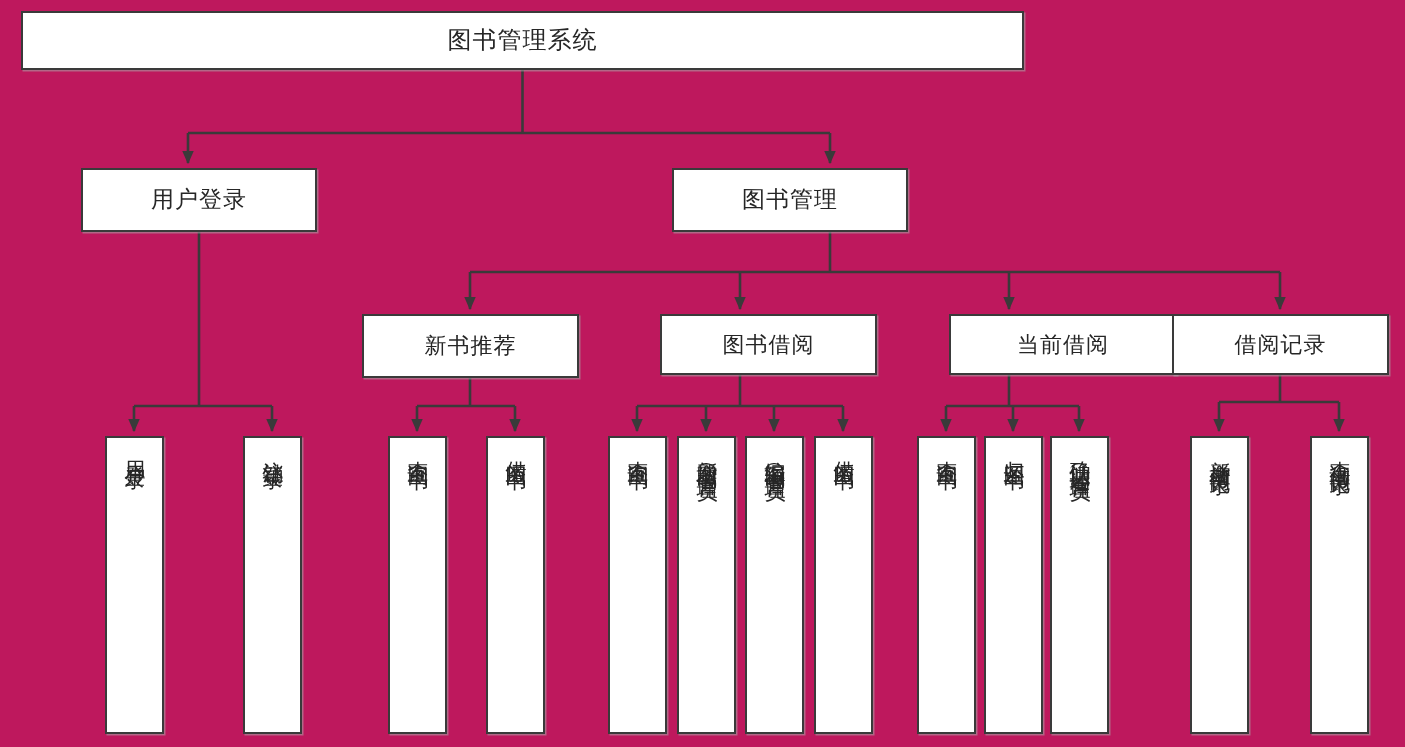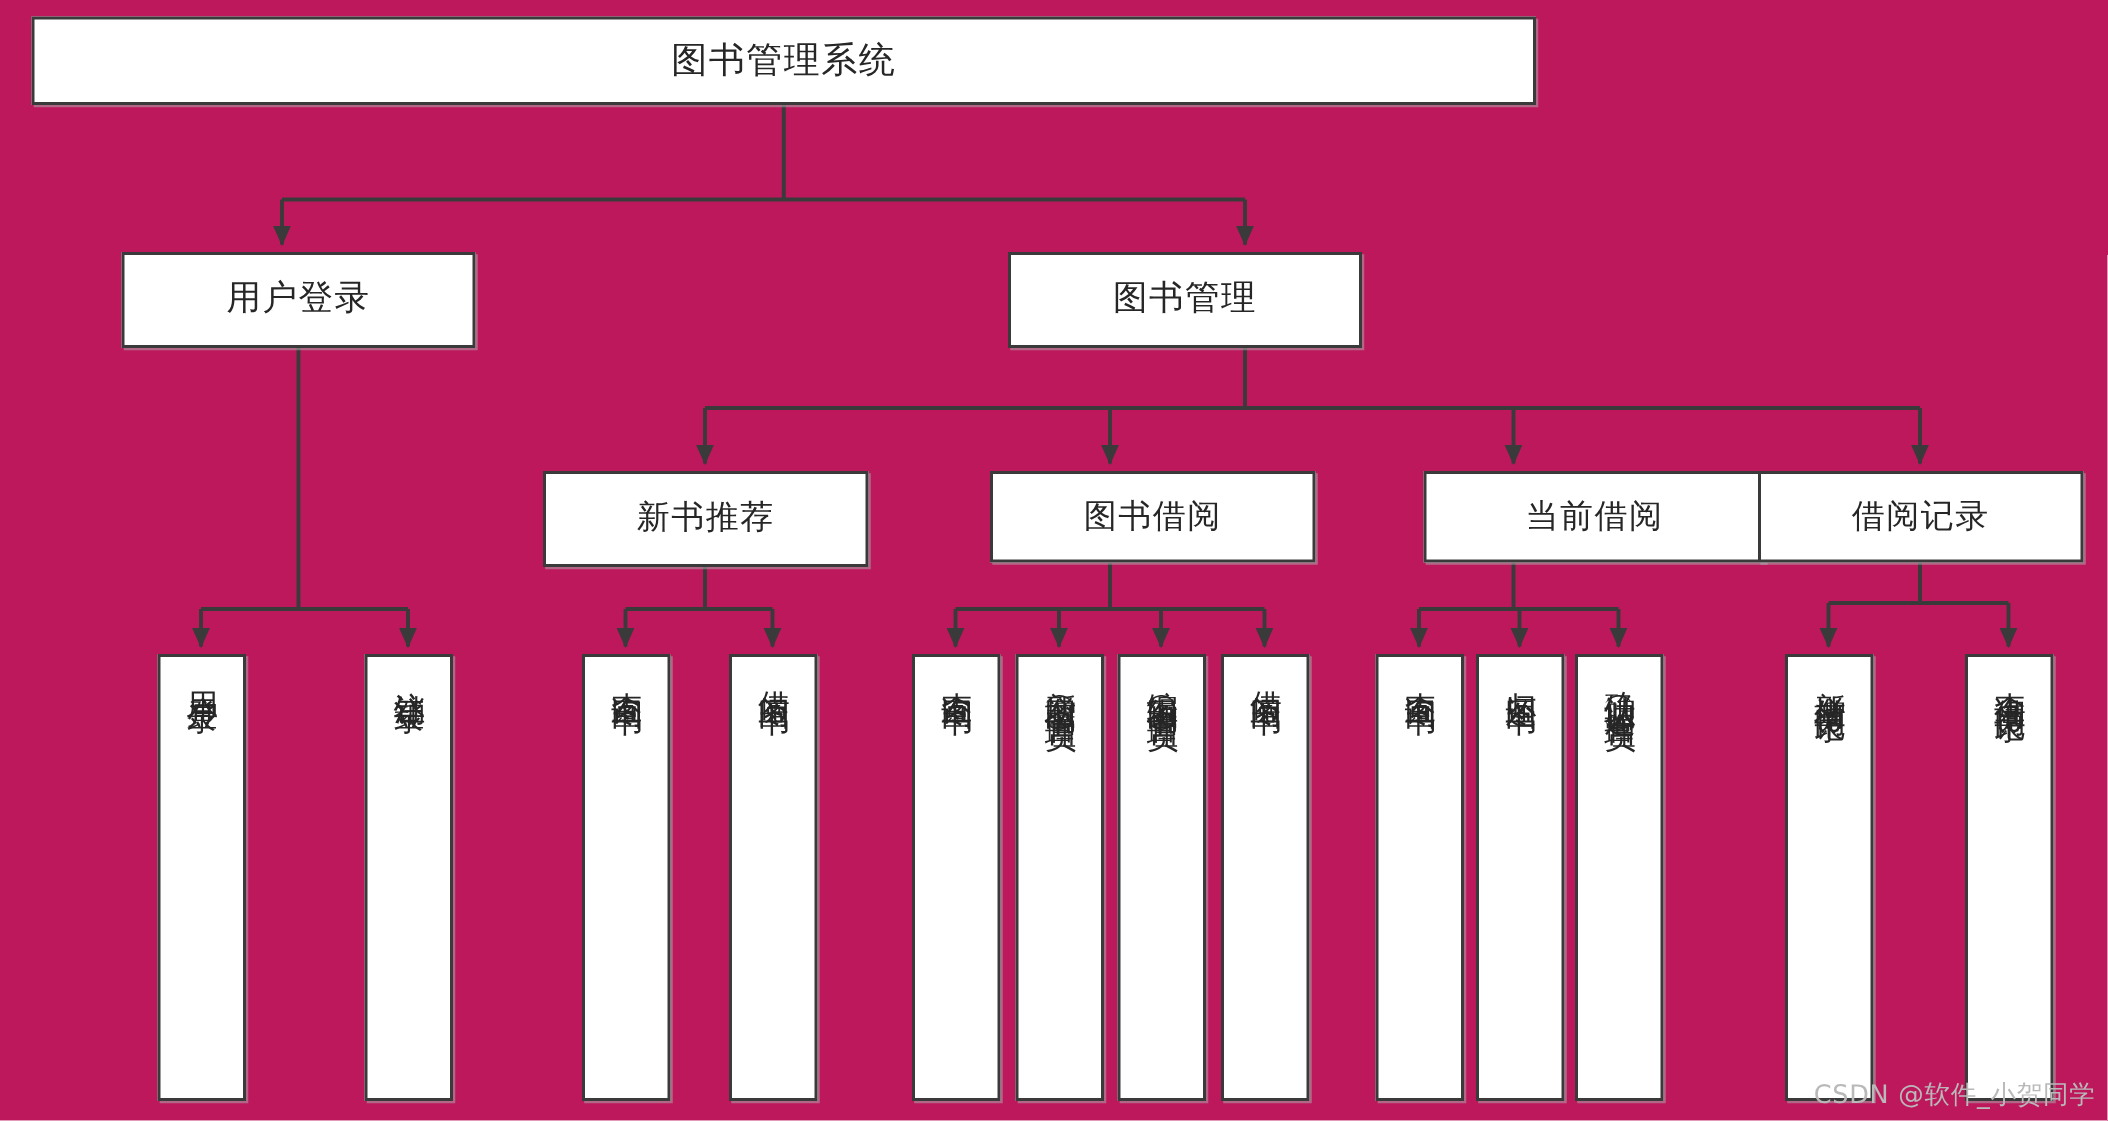--- a/index.html
+++ b/index.html
@@ -189,14 +189,13 @@
   <div class="node vert" style="left:1050px; top:436px; width:59px; height:298px;">
     <span class="node-label">确认归还（管理员）</span>
   </div>
   <div class="node vert" style="left:1190px; top:436px; width:59px; height:298px;">
     <span class="node-label">新增借阅记录</span>
   </div>
   <div class="node vert" style="left:1310px; top:436px; width:59px; height:298px;">
     <span class="node-label">查询借阅记录</span>
   </div>
 
-  <div id="watermark">CSDN @软件_小贺同学</div>
 </div>
 
 </body></html>

